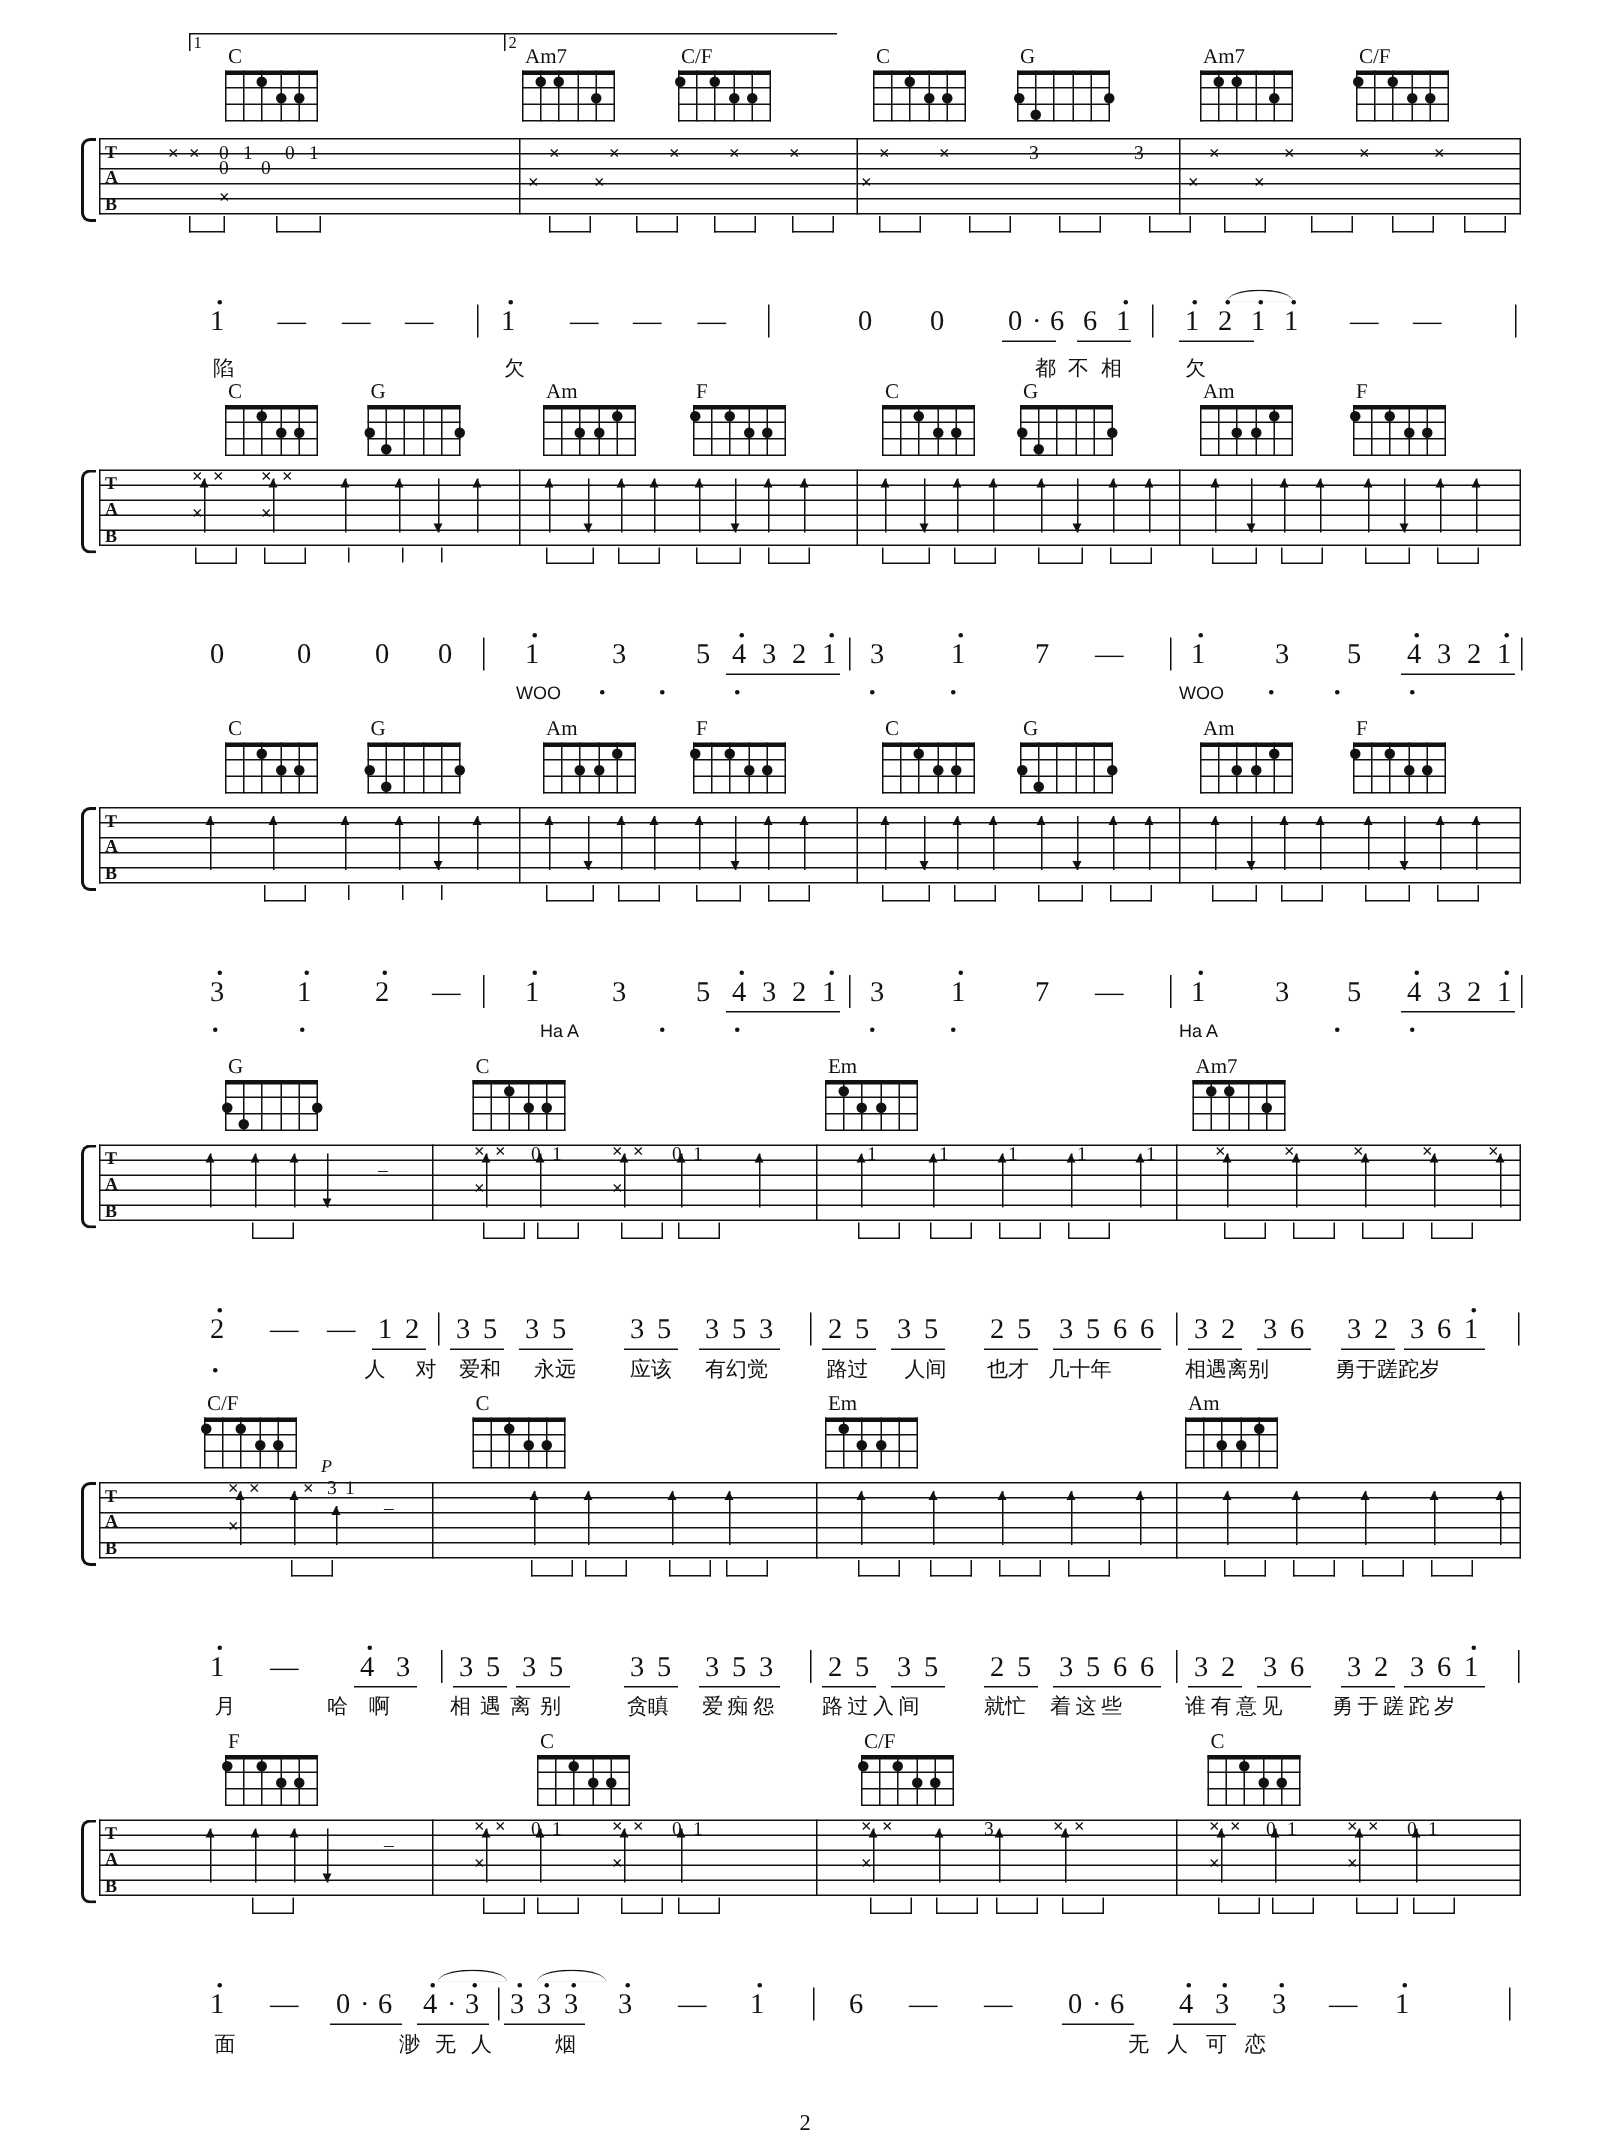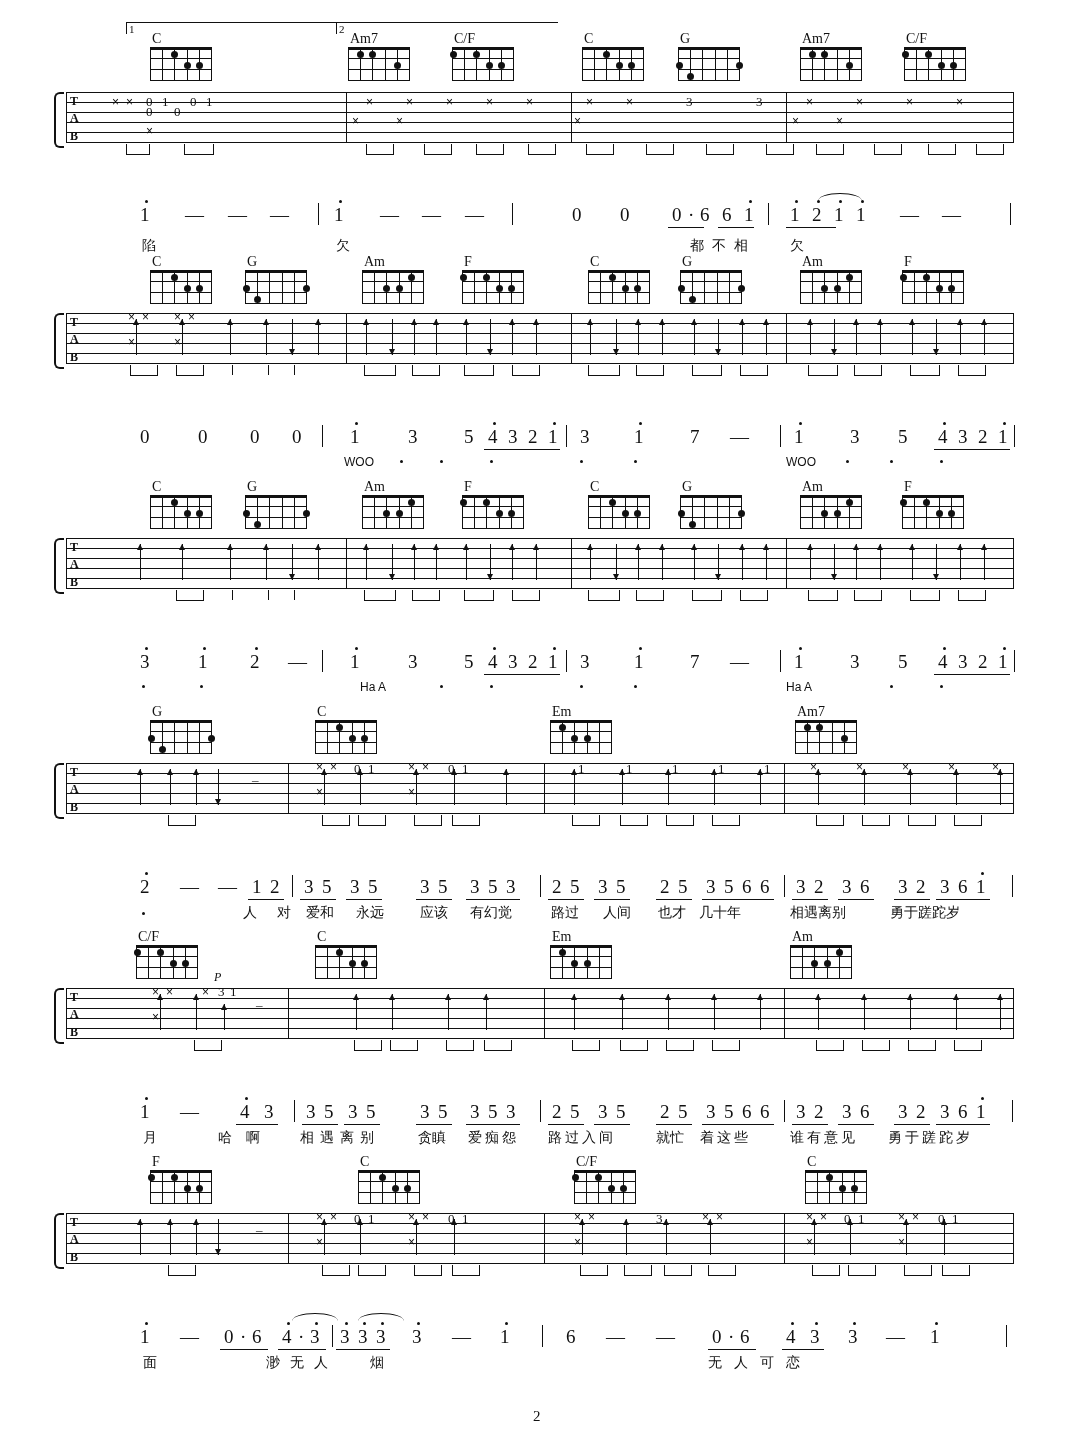--- a/index.html
+++ b/index.html
@@ -1460,18 +1460,18 @@
         <div class="odot" style="left:853px;top:-5px;"></div>
       <div class="dash" style="left:886px;">—</div>
       <div class="nt" style="left:930px;">1</div>
         <div class="odot" style="left:935px;top:-5px;"></div>
       <div class="vbar" style="left:1006px;top:-2px;height:22px;"></div>
     </div>
     <div class="notes" style="top:200px;">
       <div class="lyr" style="left:143px;">面</div>
       <div class="lyr" style="left:266px;letter-spacing:10px;">渺无人</div>
       <div class="lyr" style="left:370px;">烟</div>
-      <div class="lyr" style="left:708px;letter-spacing:12px;">无人可恋</div>
+      <div class="lyr" style="left:752px;letter-spacing:12px;">无人可恋</div>
     </div>
   </div>
 
   <div class="pagenum">2</div>
 </div>
 
 </body></html>

